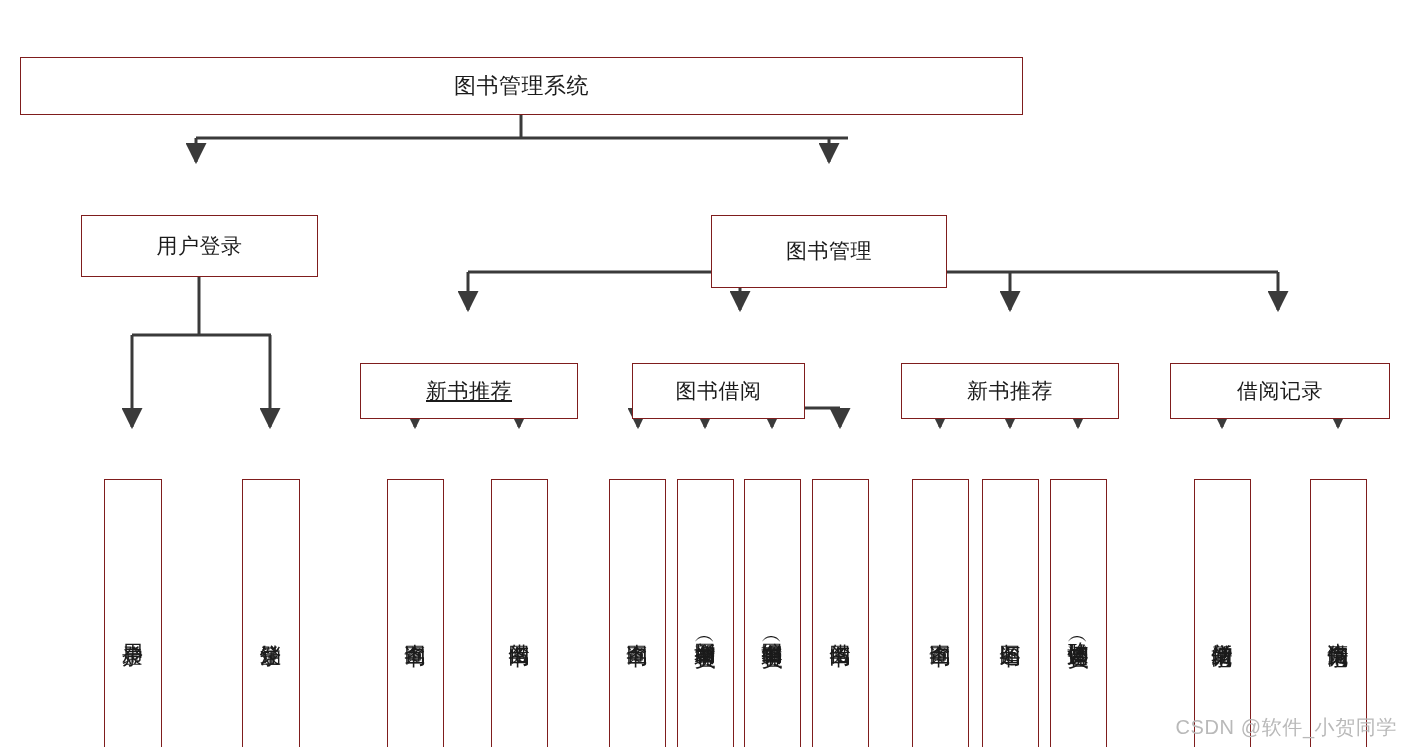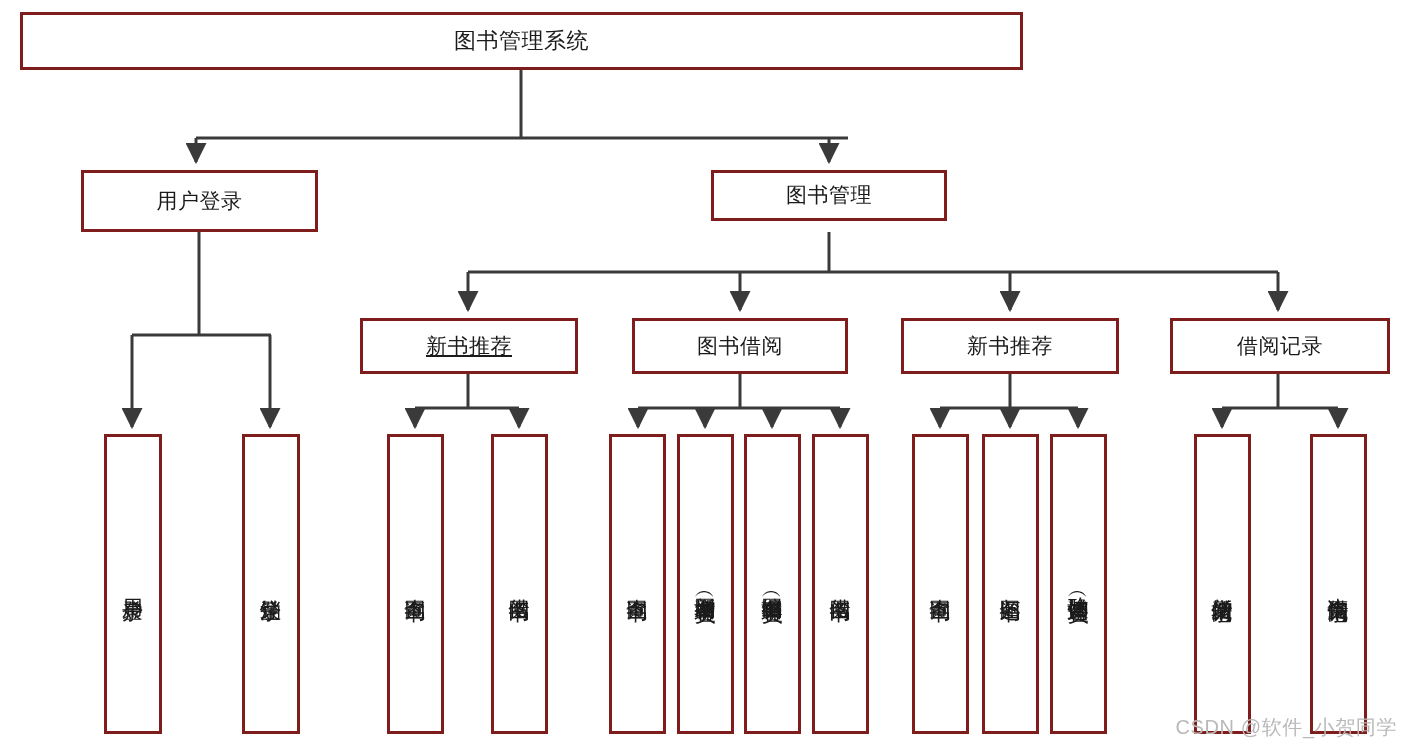--- a/index.html
+++ b/index.html
@@ -23,26 +23,27 @@
     left: 0;
     top: 0;
     width: 1405px;
     height: 747px;
     pointer-events: none;
   }
   .node {
     position: absolute;
     box-sizing: border-box;
     background: #ffffff;
-    border: 3px solid #7f1d1d;
+    border: 1px solid #7f1d1d;
     display: flex;
     align-items: center;
     justify-content: center;
     color: #1b1b1b;
     z-index: 2;
+    margin-top: 45px;
   }
   .node-label {
     display: block;
     text-align: center;
     line-height: 1.18;
     white-space: nowrap;
     letter-spacing: 0.5px;
   }
   .node.horizontal .node-label {
     font-size: 21px;
@@ -130,28 +131,28 @@
     </g>
   </svg>
 
   <div class="node root horizontal" style="left:20px; top:12px; width:1003px; height:58px;">
     <span class="node-label">图书管理系统</span>
   </div>
 
   <div class="node horizontal" style="left:81px; top:170px; width:237px; height:62px;">
     <span class="node-label">用户登录</span>
   </div>
-  <div class="node horizontal" style="left:711px; top:170px; width:236px; height:51px;">
+  <div class="node horizontal" style="left:711px; top:170px; width:236px; height:73px;">
     <span class="node-label">图书管理</span>
   </div>
 
   <div class="node horizontal" style="left:360px; top:318px; width:218px; height:56px;text-decoration:underline;">
     <span class="node-label">新书推荐</span>
   </div>
-  <div class="node horizontal" style="left:632px; top:318px; width:216px; height:56px;">
+  <div class="node horizontal" style="left:632px; top:318px; width:173px; height:56px;">
     <span class="node-label">图书借阅</span>
   </div>
   <div class="node horizontal" style="left:901px; top:318px; width:218px; height:56px;">
     <span class="node-label">新书推荐</span>
   </div>
   <div class="node horizontal" style="left:1170px; top:318px; width:220px; height:56px;align-items:center;">
     <span class="node-label">借阅记录</span>
   </div>
 
   <div class="node vertical" style="left:104px; top:434px; width:58px; height:300px;">

